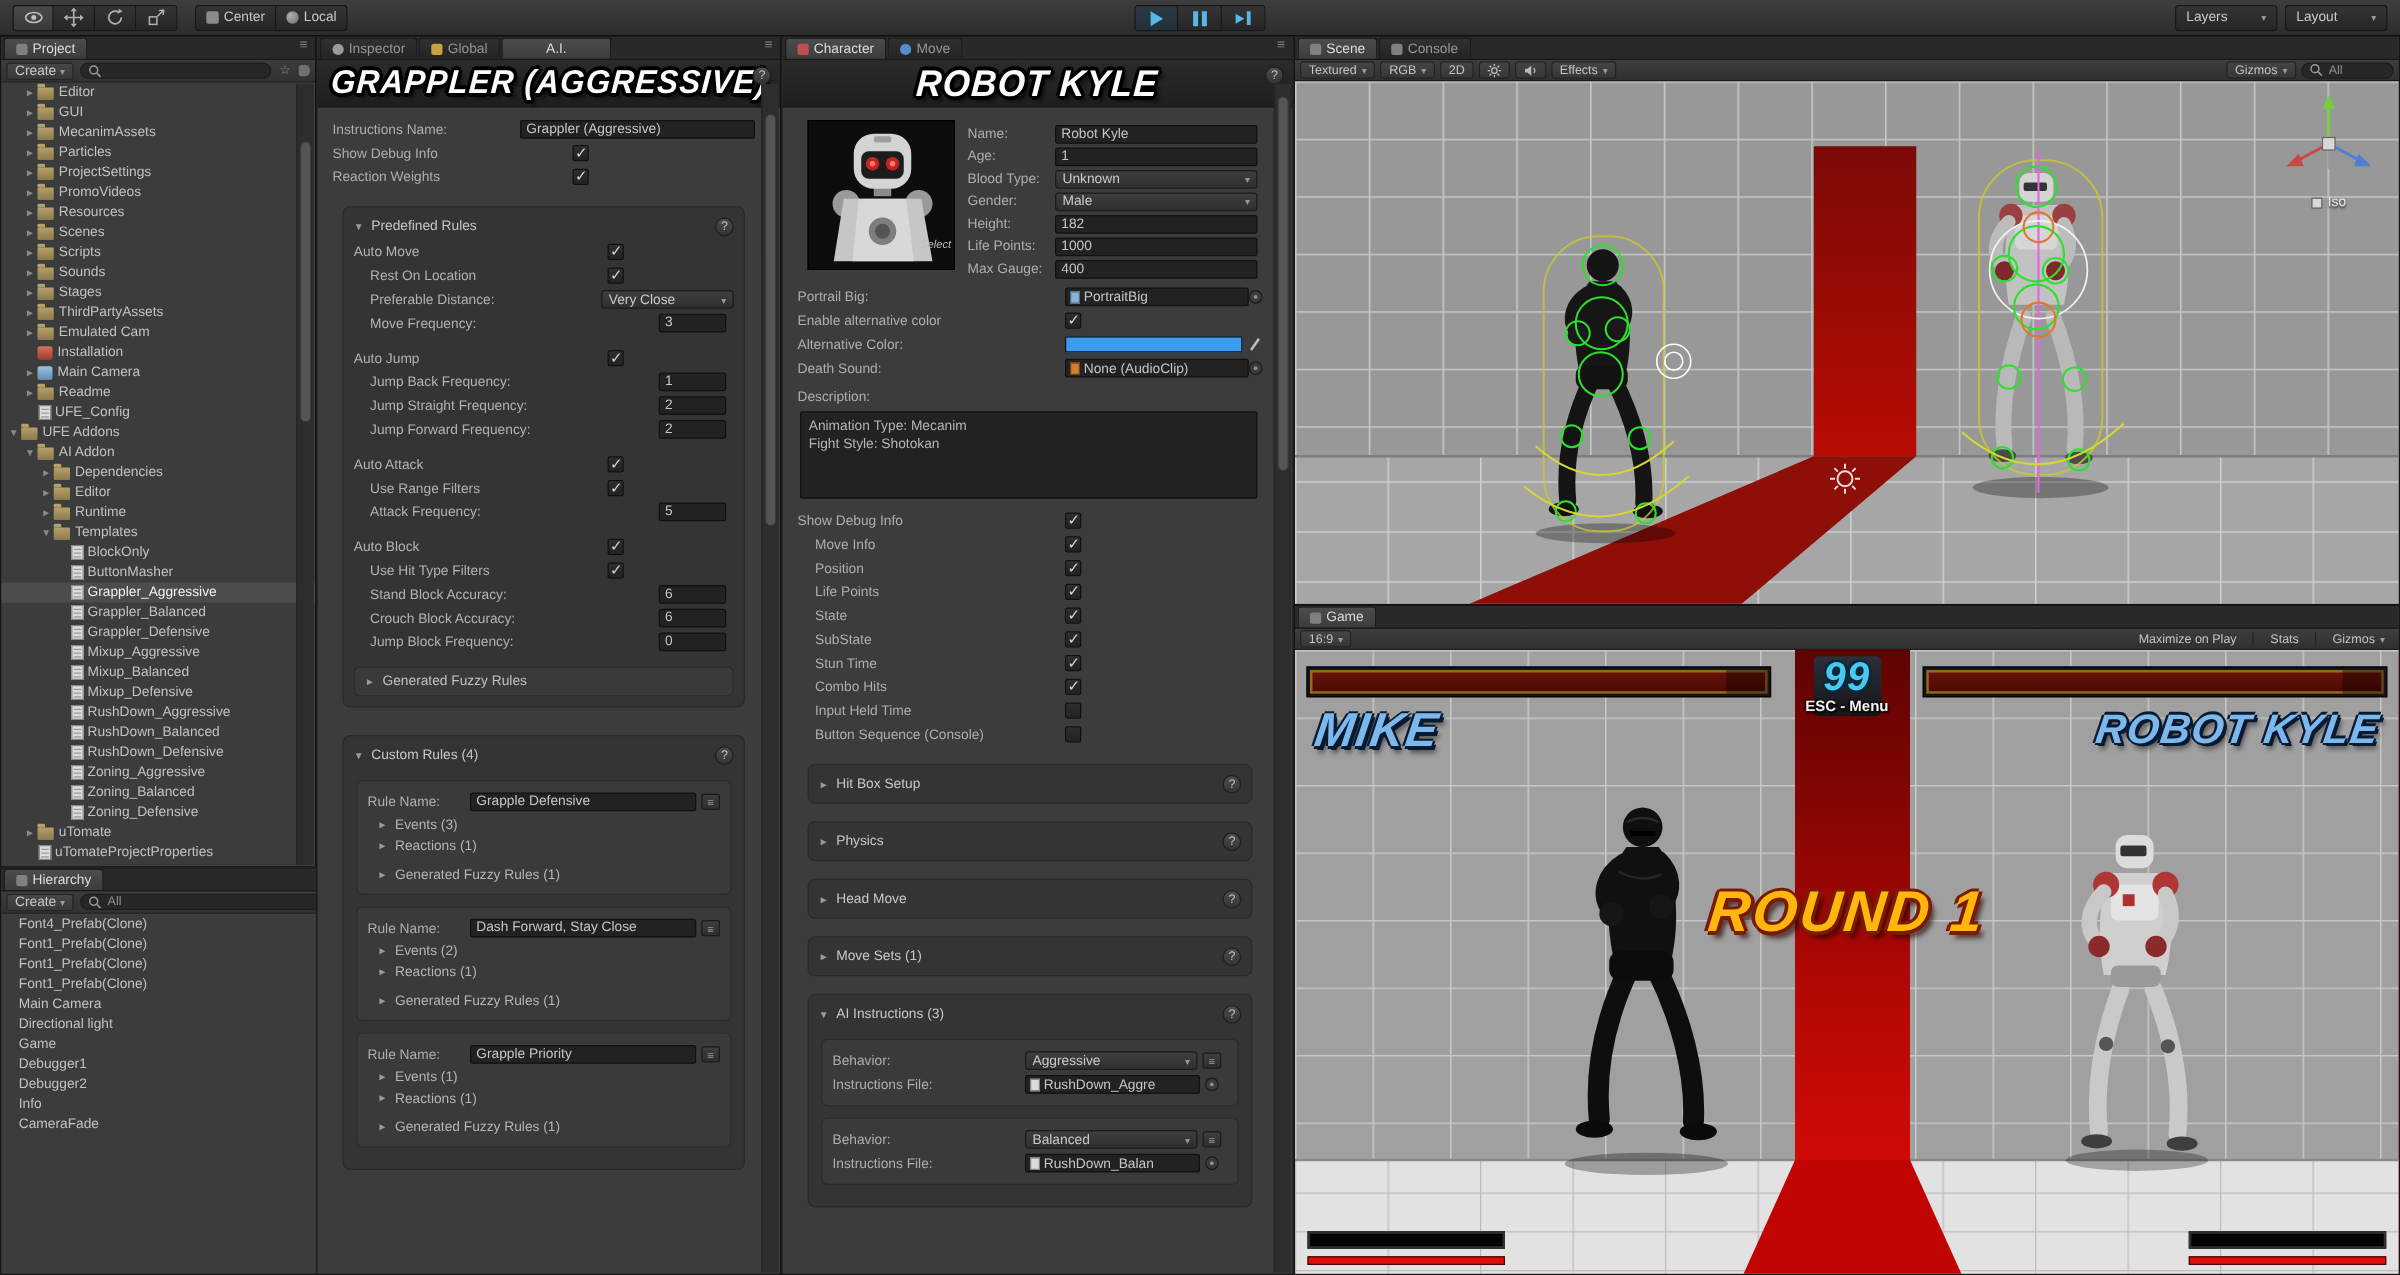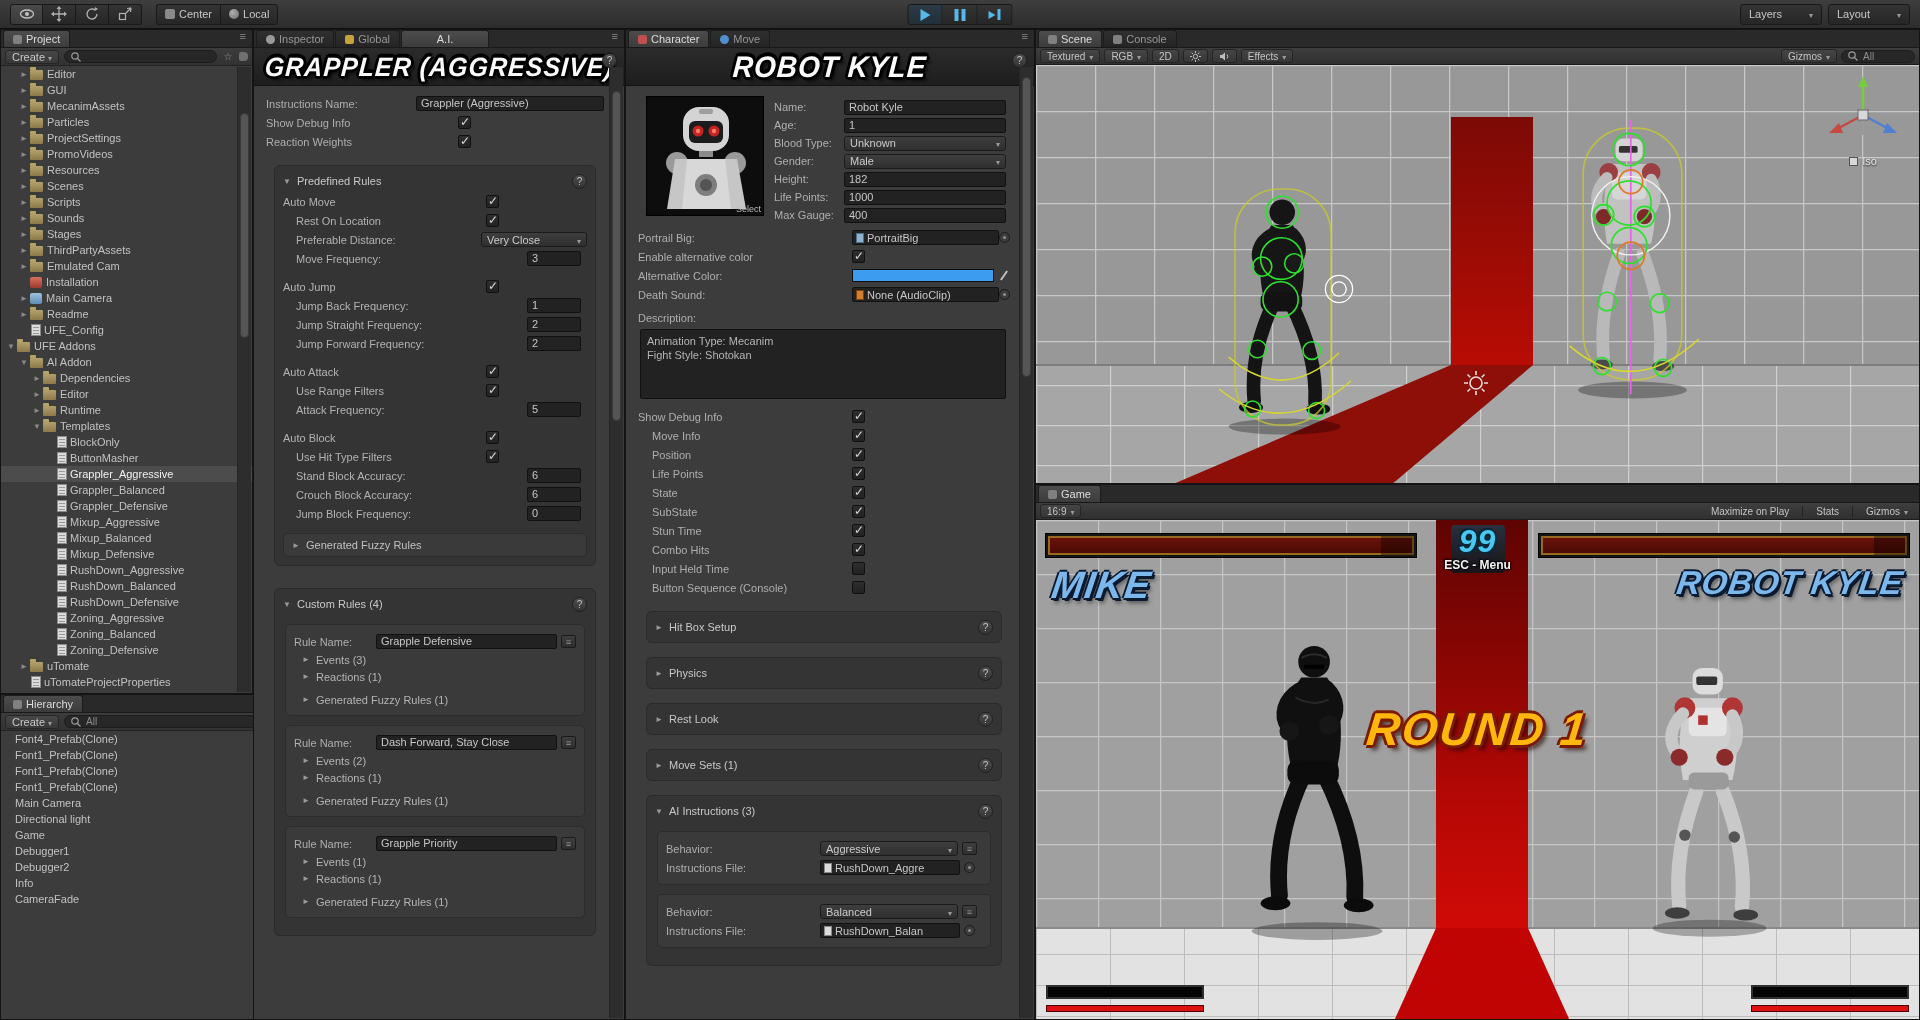--- a/index.html
+++ b/index.html
@@ -165,21 +165,21 @@
   .prow.gap { height:9px; }
   .plabel { flex:1; color:#b2b2b2; white-space:nowrap; }
   .ctrl { width:106px; display:flex; align-items:center; flex:none; }
   .ctrl .checkbox { margin-left:5px; }
   .ctrl .ffield.num { width:54px; margin-left:46px; }
   .ctrl .dd { width:100%; }
 
   
   .portrait-row { display:flex; padding:2px 0 4px 8px; }
   .portrait-box { width:118px; height:120px; background:#0d0d0d; border:1px solid #000; position:relative; flex:none; }
-  .portrait-box .select-lbl { position:absolute; right:2px; bottom:1px; color:#bdbdbd; font-size:9px; }
+  .portrait-box .select-lbl { position:absolute; right:2px; bottom:15px; color:#bdbdbd; font-size:9px;font-style:italic; }
   .fields-col { flex:1; padding:2px 4px 0 10px; }
   .descbox { margin:2px 4px 0 2px; background:#222; border:1px solid #111; border-radius:2px;
     min-height:70px; padding:4px 6px; color:#b4b4b4; white-space:pre-line; line-height:14px; }
   .ctl160 { width:162px; flex:none; display:flex; align-items:center; }
   .ctl160 .dd { width:138px; }
   .ctl160 .objfield { width:140px; }
 
   
   .viewbar { height:17px; background:linear-gradient(#3e3e3e,#303030); border-bottom:1px solid #1c1c1c;
     display:flex; align-items:center; padding:0 4px; gap:4px; }
@@ -1189,21 +1189,21 @@
             <div class="gbox-header">
               <span class="fold closed"></span>
               <span>Physics</span>
               <div class="help-btn"></div>
             </div>
           </div>
 
           <div class="gbox collapsed">
             <div class="gbox-header">
               <span class="fold closed"></span>
-              <span>Rest Look</span>
+              <span>Head Move</span>
               <div class="help-btn"></div>
             </div>
           </div>
 
           <div class="gbox collapsed">
             <div class="gbox-header">
               <span class="fold closed"></span>
               <span>Move Sets (1)</span>
               <div class="help-btn"></div>
             </div>

